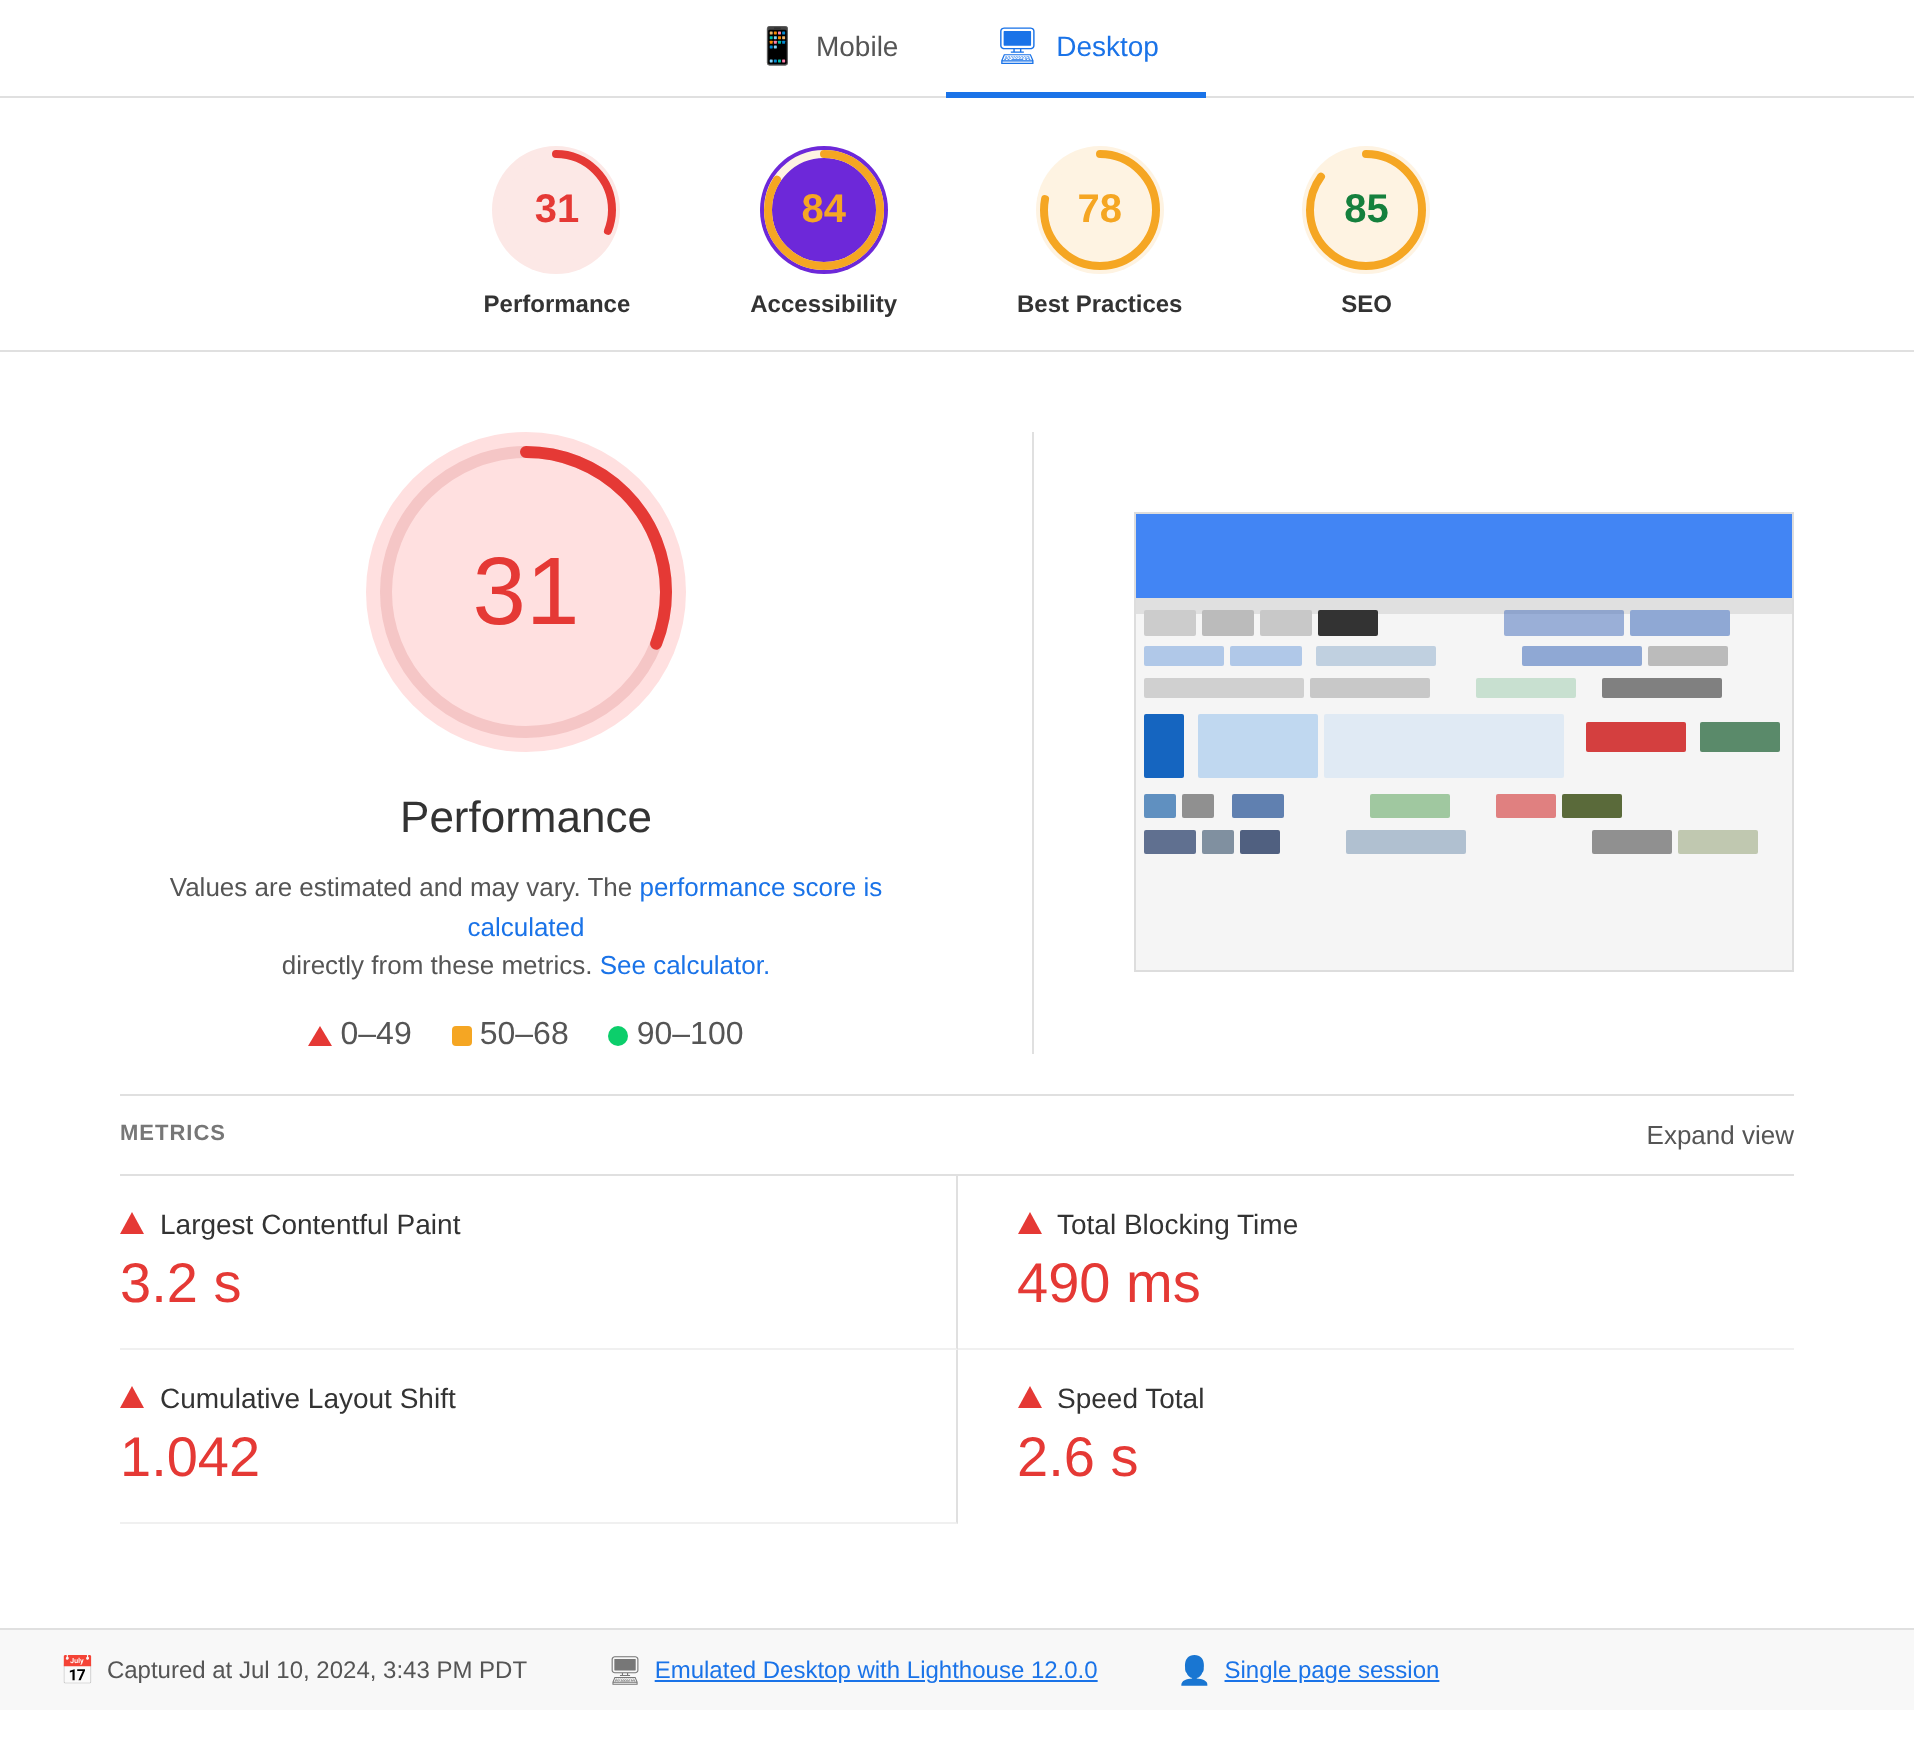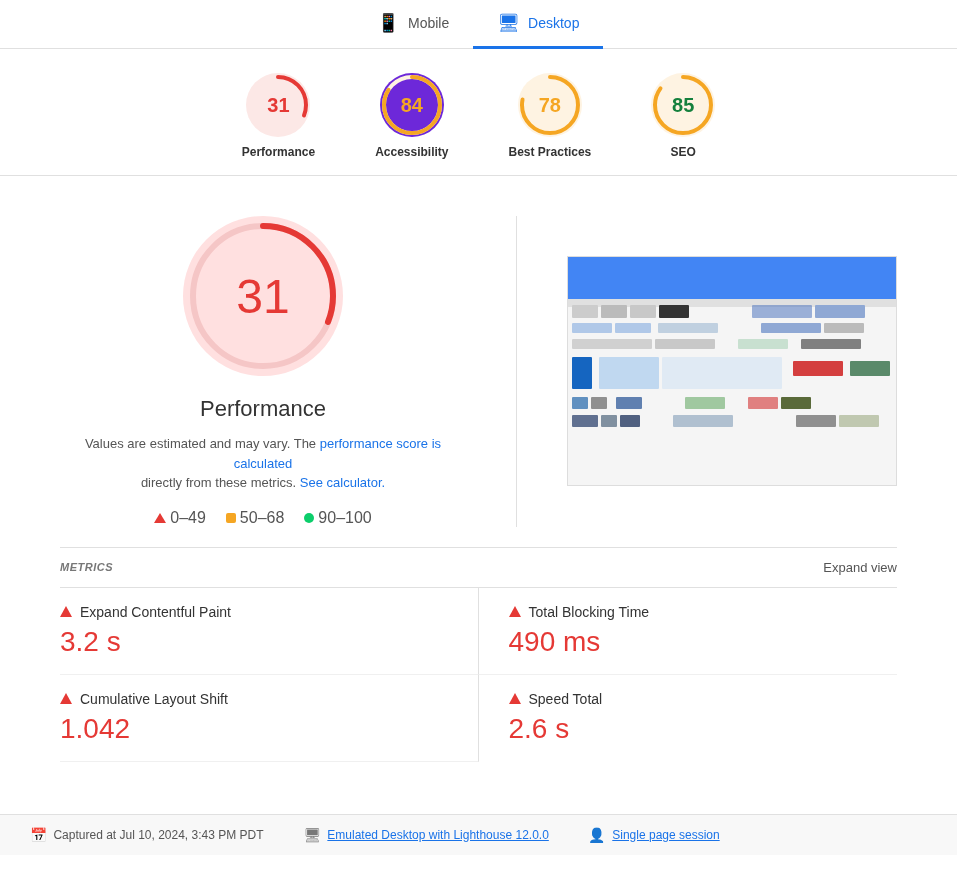--- a/index.html
+++ b/index.html
@@ -201,21 +201,20 @@
       border-top: 1px solid #e0e0e0;
       border-bottom: 1px solid #e0e0e0;
       margin-bottom: 0;
     }
     .metrics-title {
       font-size: 11px;
       font-weight: 600;
       color: #777;
       letter-spacing: 0.5px;
       text-transform: uppercase;
-      font-style: italic;
     }
     .expand-view {
       font-size: 13px;
       color: #555;
       cursor: pointer;
     }
 
     .metrics-grid {
       display: grid;
       grid-template-columns: 1fr 1fr;
@@ -452,21 +451,21 @@
     <span class="metrics-title">METRICS</span>
     <span class="expand-view">Expand view</span>
   </div>
 
   <div class="metrics-grid">
 
 
     <div class="metric-cell">
       <div class="metric-header">
         <div class="metric-indicator red-tri"></div>
-        <span>Expand Contentful Paint</span>
+        <span>Largest Contentful Paint</span>
       </div>
       <div class="metric-value red">3.2 s</div>
     </div>
 
     <div class="metric-cell">
       <div class="metric-header">
         <div class="metric-indicator red-tri"></div>
         <span>Total Blocking Time</span>
       </div>
       <div class="metric-value red">490 ms</div>

